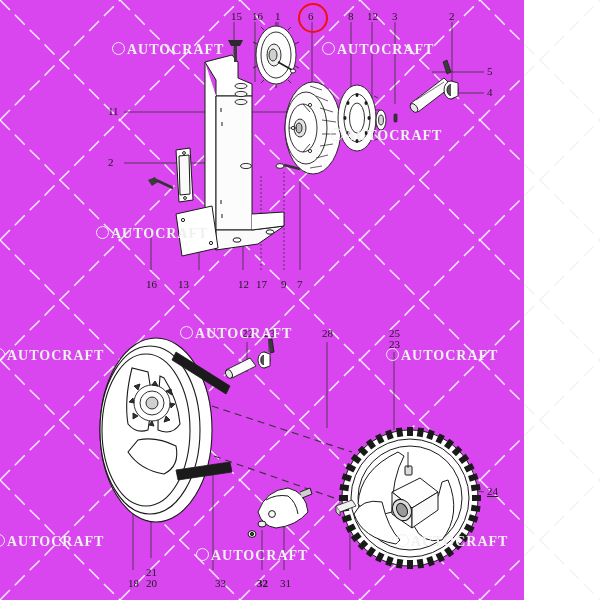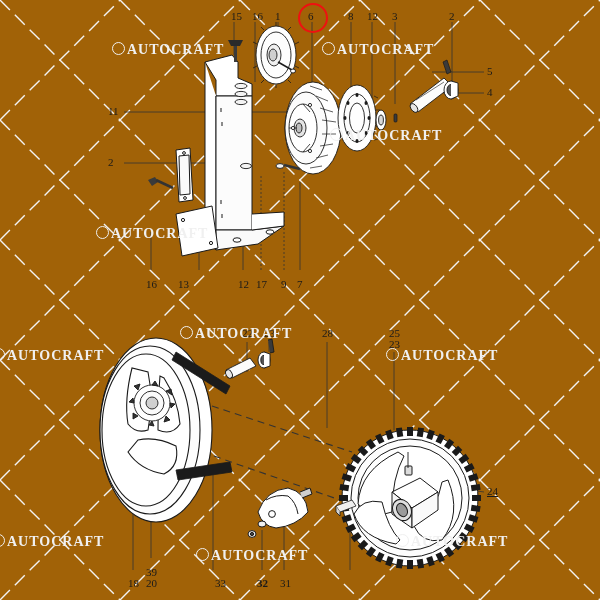--- a/index.html
+++ b/index.html
@@ -1,18 +1,18 @@
 <!DOCTYPE html>
 <html><head>
 <meta charset="utf-8">
 <style>
   html,body{margin:0;padding:0;background:#fff;}
   body{width:600px;height:600px;overflow:hidden;
        font-family:"Liberation Serif",serif;color:#111;}
-  #stage{position:relative;width:600px;height:600px;background:#a16207;}
+  #stage{position:relative;width:524px;height:600px;background:#d946ef;}
   #stage svg{position:absolute;left:0;top:0;}
   .wm{position:absolute;pointer-events:none;user-select:none;
       font-family:"Liberation Serif",serif;font-weight:bold;
       color:#f0f0f0;letter-spacing:1px;white-space:nowrap;}
   .wm .ring{display:inline-block;width:11px;height:11px;border:1.6px solid #f0f0f0;
             border-radius:50%;vertical-align:-1px;margin-right:2px;}
   .lbl{position:absolute;font-family:"Liberation Serif",serif;
        font-size:11px;color:#1a1a1a;line-height:1.05;white-space:nowrap;}
   .hl{position:absolute;border:2px solid #ee1111;border-radius:50%;
       width:26px;height:26px;}
@@ -429,21 +429,21 @@
 
   <div class="lbl" style="left:242px;top:328px;">22</div>
   <div class="lbl" style="left:264px;top:328px;">23</div>
   <div class="lbl" style="left:322px;top:328px;">28</div>
   <div class="lbl" style="left:389px;top:328px;">25</div>
   <div class="lbl" style="left:389px;top:339px;">23</div>
 
   <div class="lbl" style="left:487px;top:486px;text-decoration:underline;">24</div>
 
   <div class="lbl" style="left:128px;top:578px;">18</div>
-  <div class="lbl" style="left:146px;top:567px;">39</div>
+  <div class="lbl" style="left:146px;top:567px;">21</div>
   <div class="lbl" style="left:146px;top:578px;">20</div>
   <div class="lbl" style="left:215px;top:578px;">33</div>
   <div class="lbl" style="left:257px;top:578px;font-weight:bold;">32</div>
   <div class="lbl" style="left:280px;top:578px;">31</div>
   <div class="lbl" style="left:365px;top:578px;margin-top:23px;">27</div>
 
   <div class="wm" style="left:112px;top:42px;font-size:14px;"><span class="ring"></span><span>AUTOCRAFT</span></div>
   <div class="wm" style="left:322px;top:42px;font-size:14px;"><span class="ring"></span><span>AUTOCRAFT</span></div>
   <div class="wm" style="left:96px;top:226px;font-size:14px;"><span class="ring"></span><span>AUTOCRAFT</span></div>
   <div class="wm" style="left:330px;top:128px;font-size:14px;"><span class="ring"></span><span>AUTOCRAFT</span></div>

